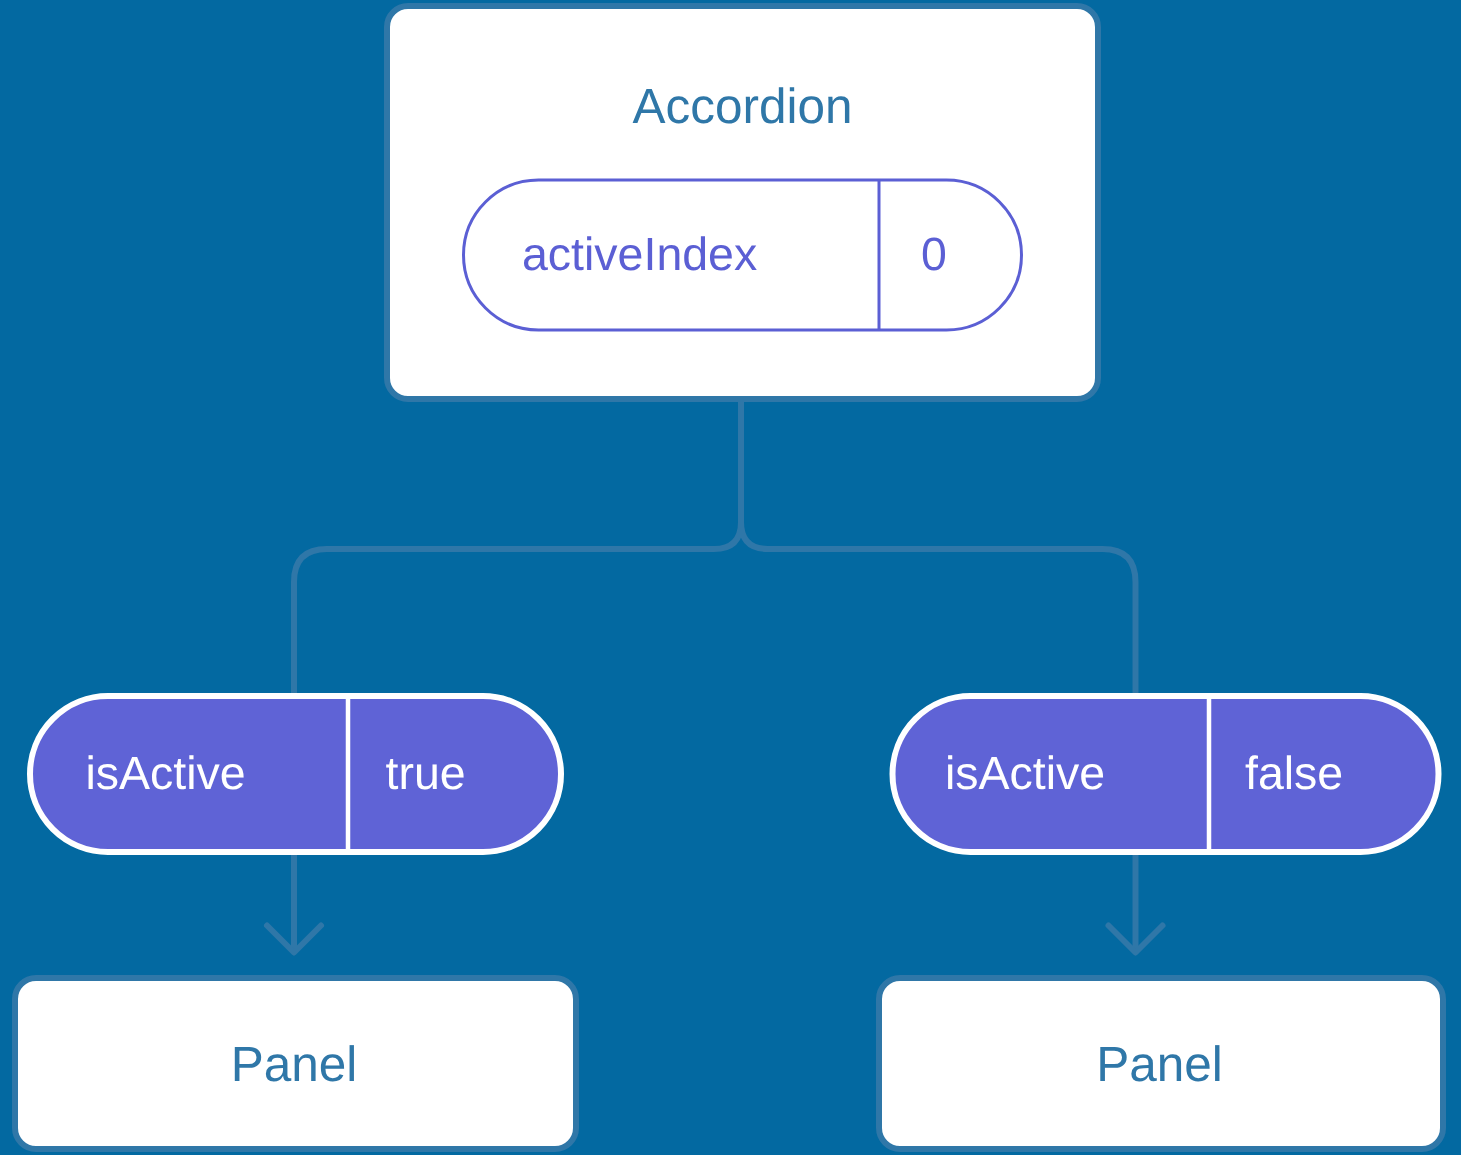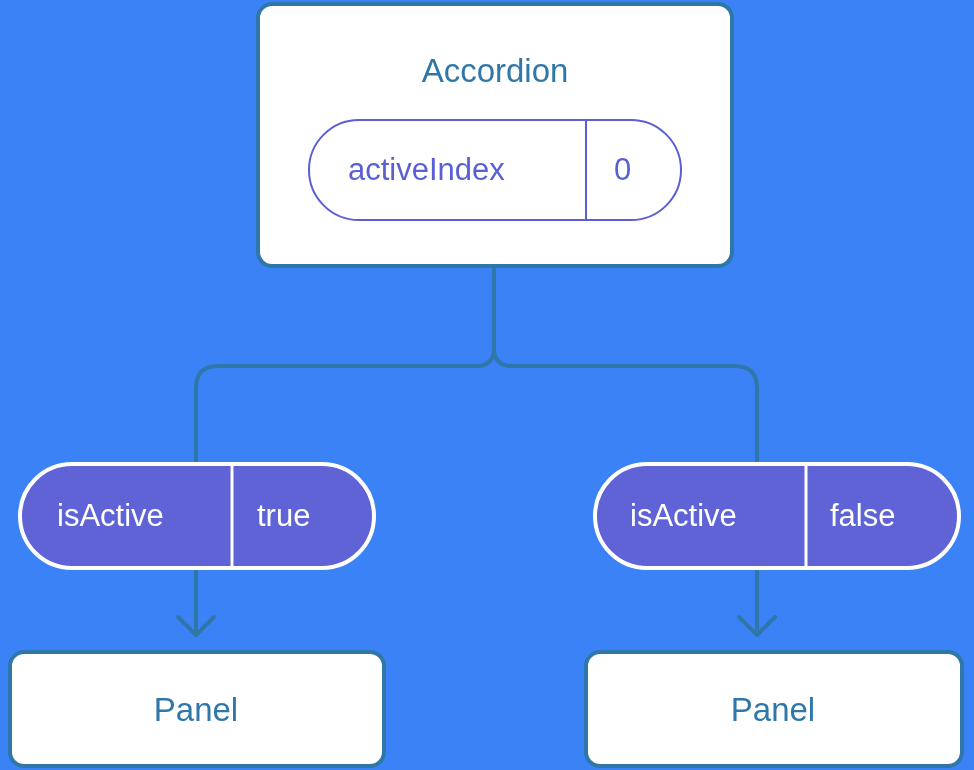--- a/index.html
+++ b/index.html
@@ -4,21 +4,21 @@
 <style>
   html, body {
     margin: 0;
     padding: 0;
     background: #4a666f;
   }
   #stage {
     position: relative;
     width: 974px;
     height: 770px;
-    background: #3b82f6;
+    background: #0369a1;
     overflow: hidden;
     font-family: "Liberation Sans", sans-serif;
   }
   svg#diagram {
     position: absolute;
     left: 0;
     top: 0;
     width: 974px;
     height: 770px;
     display: block;

